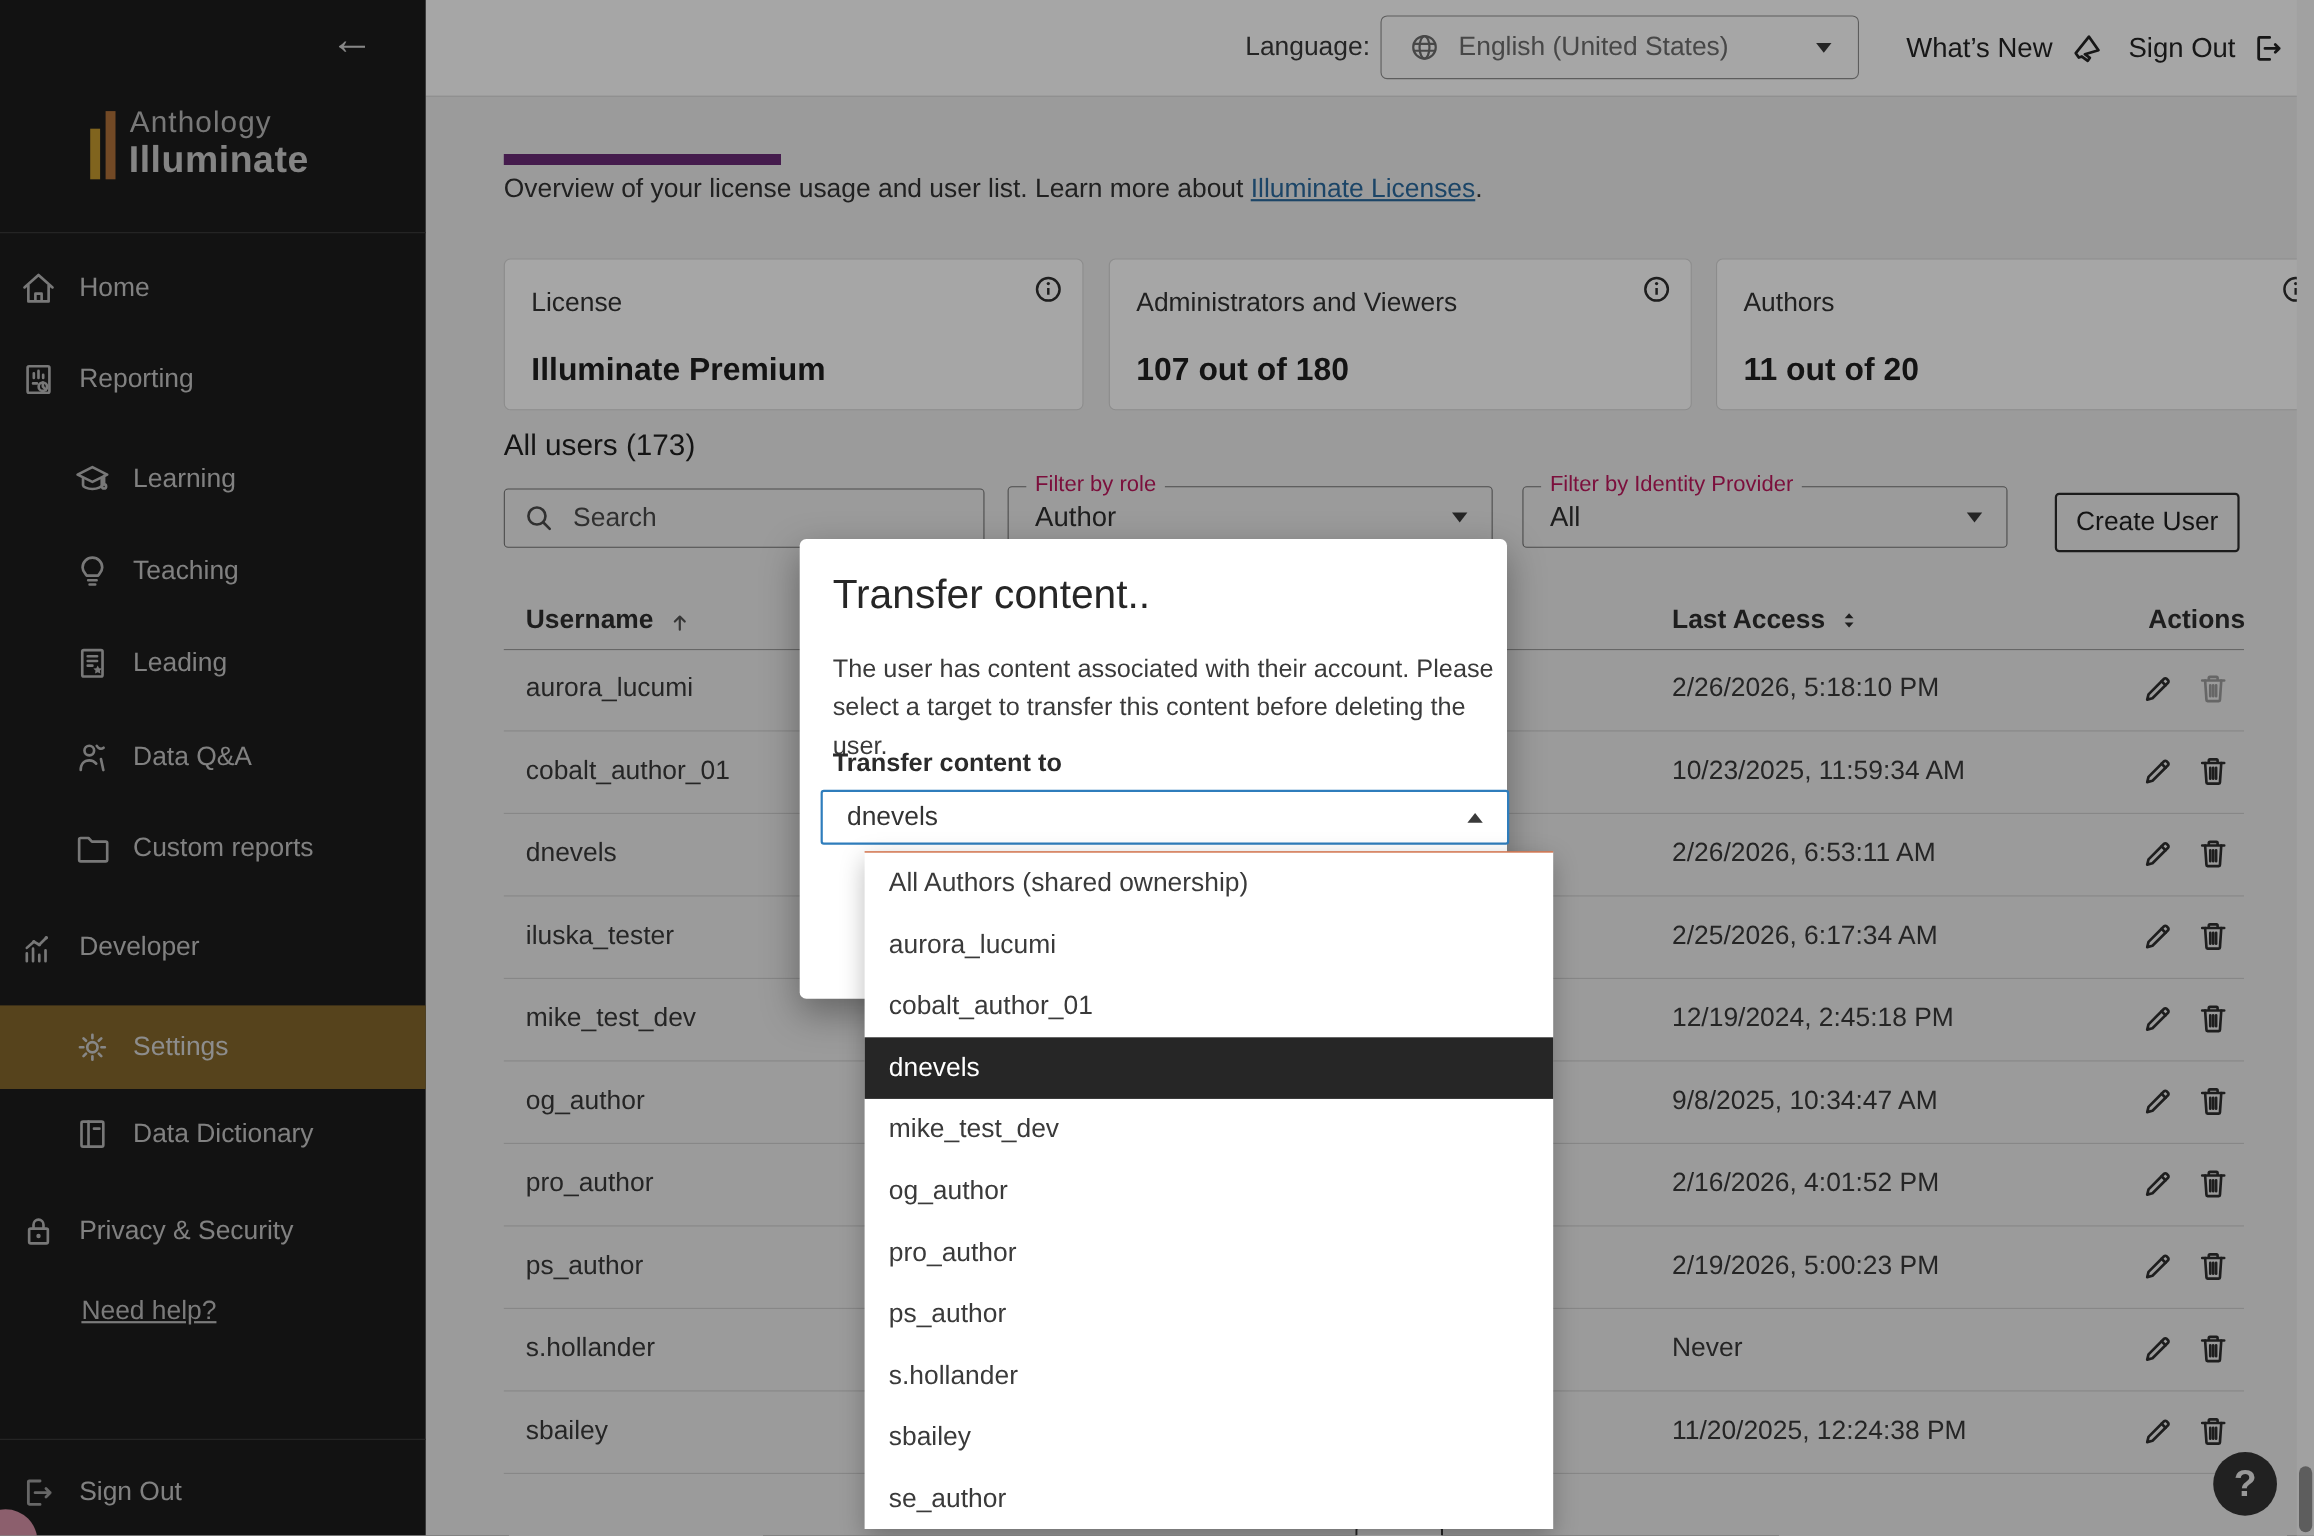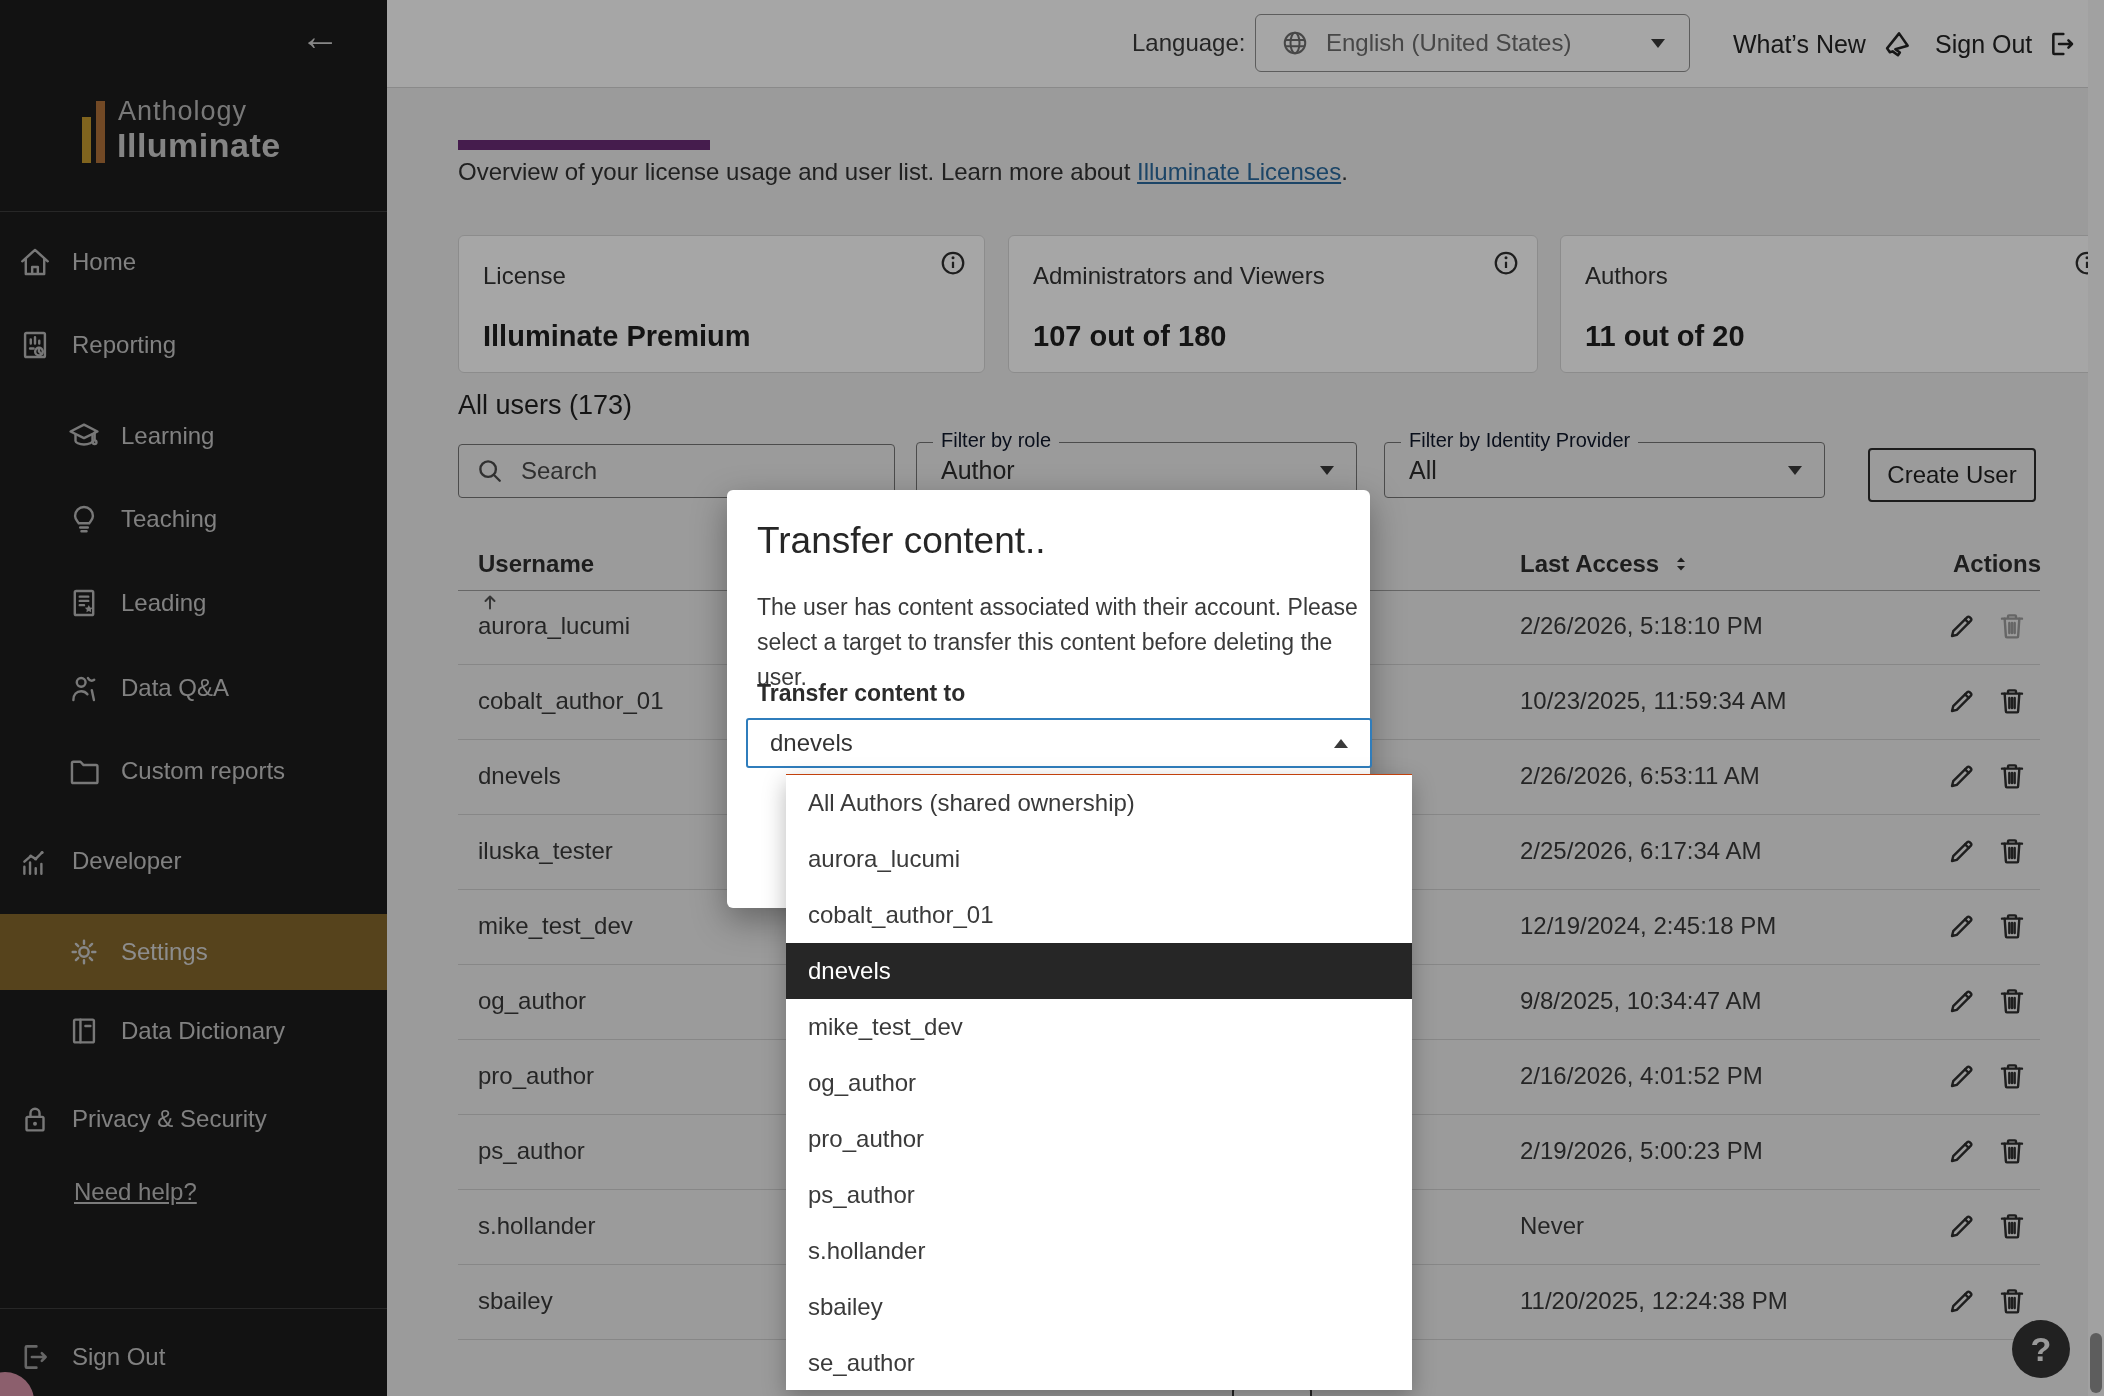--- a/index.html
+++ b/index.html
@@ -48,30 +48,30 @@
 
   .all-users{position:absolute;left:458px;top:390px;font-size:27px;font-weight:500;color:#1f1f1f;}
 
   .search-box{position:absolute;left:458px;top:444px;width:437px;height:54px;border:1px solid #757575;border-radius:4px;
     box-sizing:border-box;display:flex;align-items:center;padding:0 16px;gap:14px;background:transparent;}
   .search-box input{border:none;outline:none;background:transparent;font-size:24px;color:#3a3a3a;width:100%;
     font-family:"Liberation Sans",sans-serif;}
   .search-box input::placeholder{color:#4a4a4a;opacity:1;}
 
   .filter{position:absolute;top:442px;height:56px;border:1px solid #757575;border-radius:4px;box-sizing:border-box;cursor:pointer;}
-  .filter .flabel{position:absolute;left:16px;top:-14px;background:#eeeeee;padding:0 8px;font-size:20px;color:#0f172a;white-space:nowrap;}
+  .filter .flabel{position:absolute;left:16px;top:-14px;background:#eeeeee;padding:0 8px;font-size:20px;color:#be185d;white-space:nowrap;}
   .filter .fval{position:absolute;left:24px;top:13px;font-size:25px;color:#2e2e2e;}
   .filter .caret-down{position:absolute;right:22px;top:23px;}
 
   .create-btn{position:absolute;left:1868px;top:448px;width:168px;height:54px;border:2px solid #2b2b2b;border-radius:4px;
     box-sizing:border-box;display:flex;align-items:center;justify-content:center;font-size:24px;color:#1f1f1f;cursor:pointer;background:transparent;}
 
   
   .thead{position:absolute;left:458px;top:540px;width:1582px;height:50px;border-bottom:1px solid #9e9e9e;font-weight:bold;font-size:24px;color:#2e2e2e;}
-  .thead .h-user{position:absolute;left:20px;top:10px;display:flex;align-items:flex-start;gap:12px;cursor:pointer;flex-direction:column;}
+  .thead .h-user{position:absolute;left:20px;top:10px;display:flex;align-items:flex-end;gap:12px;cursor:pointer;}
   .thead .h-access{position:absolute;left:1062px;top:10px;display:flex;align-items:center;gap:10px;cursor:pointer;}
   .thead .h-actions{position:absolute;left:1495px;top:10px;}
   .tbody{position:absolute;left:458px;top:590px;width:1582px;}
   .trow{position:relative;width:1582px;height:74px;border-bottom:1px solid #cfcfcf;font-size:24px;color:#3a3a3a;}
   .trow .c-user{position:absolute;left:20px;top:22px;}
   .trow .c-date{position:absolute;left:1062px;top:22px;}
   .trow .c-act{position:absolute;left:1488px;top:20px;display:flex;gap:18px;}
   .icon-btn{cursor:pointer;line-height:0;}
   .icon-btn.disabled{opacity:.42;}
 

